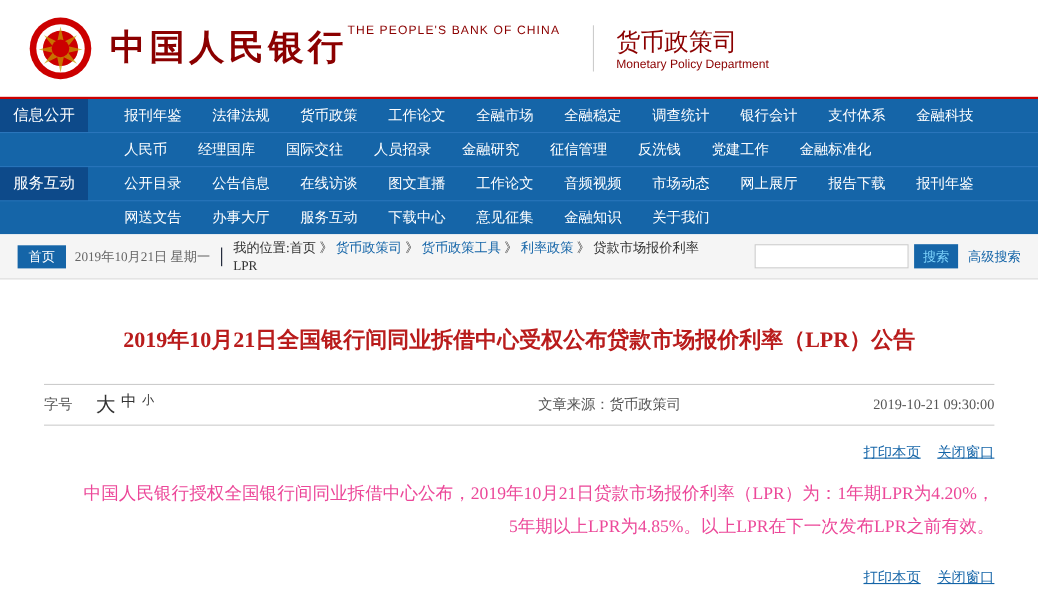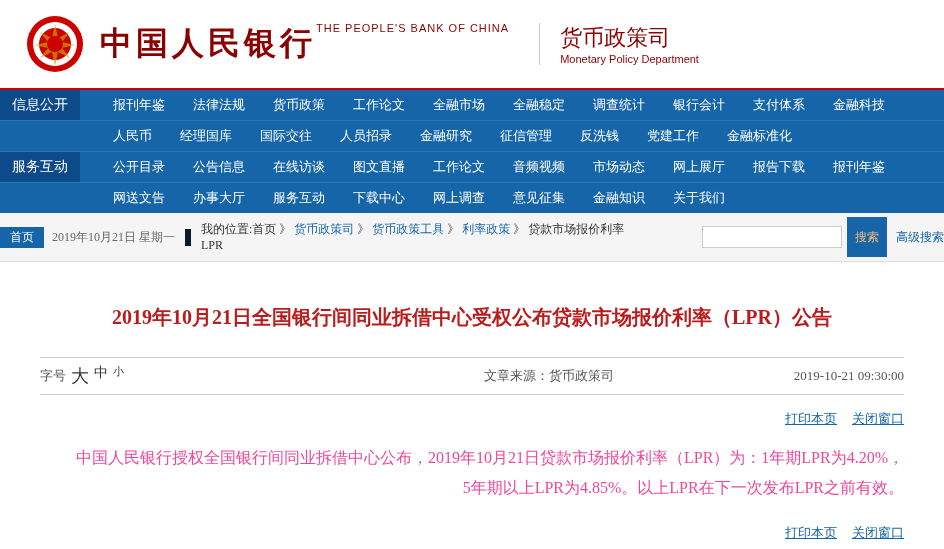--- a/index.html
+++ b/index.html
@@ -96,38 +96,38 @@
       display: block;
     }
     .nav-row-1 { border-bottom: 1px solid #2a75bb; }
 
     
     .breadcrumb-bar {
       background: #f5f5f5;
       border-bottom: 1px solid #ddd;
       display: flex;
       align-items: center;
-      padding: 4px 0;
+      padding: 4px 16px;
       font-size: 12px;
       color: #333;
     }
     .breadcrumb-home {
       background: #1565a8;
       color: #fff;
       padding: 2px 10px;
       font-size: 12px;
       cursor: pointer;
       margin-right: 8px;
       white-space: nowrap;
     }
     .breadcrumb-date {
       color: #666;
       font-size: 12px;
       margin-right: 10px;
-      border-right: 6px solid #0f172a;
+      border-right: 1px solid #0f172a;
       padding-right: 10px;
     }
     .breadcrumb-path {
       color: #555;
       font-size: 12px;
       flex: 1;
     }
     .breadcrumb-path a { color: #1565a8; text-decoration: none; }
     .breadcrumb-path span { color: #333; }
     .search-area {
@@ -137,26 +137,26 @@
     }
     .search-input {
       width: 140px;
       height: 22px;
       border: 1px solid #ccc;
       font-size: 12px;
       padding: 0 4px;
     }
     .search-btn {
       background: #1565a8;
-      color: #fdba74;
+      color: #7dd3fc;
       border: none;
       padding: 2px 8px;
       font-size: 12px;
       cursor: pointer;
-      height: 40px;
+      height: 22px;
     }
     .advanced-search {
       color: #1565a8;
       font-size: 12px;
       cursor: pointer;
       text-decoration: none;
       margin-left: 4px;
     }
 
     
@@ -176,21 +176,21 @@
       display: flex;
       align-items: center;
       border-top: 1px solid #ccc;
       border-bottom: 1px solid #ccc;
       padding: 6px 0;
       margin-bottom: 15px;
     }
     .font-size-label {
       font-size: 13px;
       color: #555;
-      margin-right: 5px;
+      margin-right: 21px;
     }
     .font-size-btns {
       display: flex;
       gap: 5px;
       margin-right: auto;
     }
     .font-large { font-size: 18px; cursor: pointer; color: #333; }
     .font-medium { font-size: 14px; cursor: pointer; color: #333; }
     .font-small { font-size: 11px; cursor: pointer; color: #333; }
     .article-source {
@@ -303,21 +303,20 @@
     </div>
   </div>
 
   <div class="nav-row">
     <div class="nav-section-label" style="visibility:hidden;">服务互动</div>
     <div class="nav-items">
       <a class="nav-item">网送文告</a>
       <a class="nav-item">办事大厅</a>
       <a class="nav-item">服务互动</a>
       <a class="nav-item">下载中心</a>
-      <a class="nav-item">网上调查</a>
       <a class="nav-item">意见征集</a>
       <a class="nav-item">金融知识</a>
       <a class="nav-item">关于我们</a>
     </div>
   </div>
 </div>
 
 <div class="breadcrumb-bar">
   <div class="breadcrumb-home">首页</div>
   <span class="breadcrumb-date">2019年10月21日 星期一</span>

